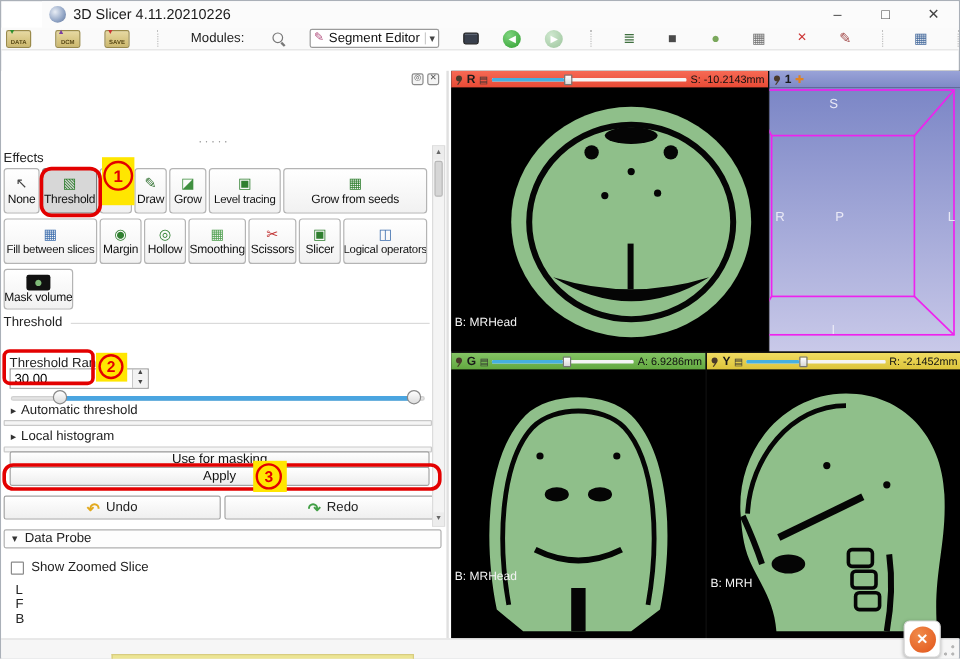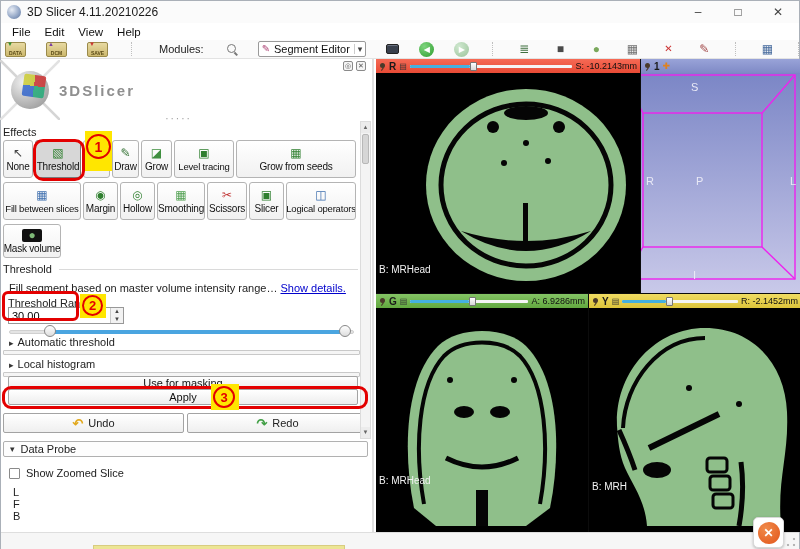--- a/index.html
+++ b/index.html
@@ -2,21 +2,21 @@
 <html><head>
 <meta charset="utf-8">
 <title>3D Slicer</title>
 <style>
   * { margin:0; padding:0; box-sizing:border-box; }
   html,body { width:800px; height:549px; overflow:hidden; }
   body { font-family:"Liberation Sans", sans-serif; font-size:11px; color:#222; background:#fff; position:relative; }
   .window { position:absolute; inset:0; border:1px solid #aab0b8; background:#fff; }
 
   
-  .titlebar { height:22px; display:flex; align-items:center; padding:0 6px; background:#fbfbfb; }
+  .titlebar { height:22px; display:flex; align-items:center; padding:0 6px; background:#fbfbfb;margin-left:34px; }
   .app-icon { width:14px; height:14px; border-radius:50%; background:radial-gradient(circle at 35% 35%, #e8edf5, #8fa3c4 60%, #5a6f94); margin-right:6px; flex:none; }
   .title-text { font-size:12px; color:#1a1a1a; }
   .win-controls { margin-left:auto; display:flex; gap:26px; padding-right:8px; }
   .win-btn { font-size:12px; color:#444; width:14px; text-align:center; cursor:default; }
 
   
   .menubar { height:17px; display:flex; align-items:center; background:#fff; padding-left:4px; }
   .menu-item { padding:0 7px; font-size:11.5px; color:#111; }
 
   
@@ -164,26 +164,20 @@
   <div class="titlebar">
     <span class="app-icon"></span>
     <span class="title-text">3D Slicer 4.11.20210226</span>
     <span class="win-controls">
       <span class="win-btn" style="color: rgb(68, 68, 68);">–</span>
       <span class="win-btn" style="color: rgb(68, 68, 68);">□</span>
       <span class="win-btn" style="color: rgb(68, 68, 68);">✕</span>
     </span>
   </div>
 
-  <div class="menubar">
-    <span class="menu-item">File</span>
-    <span class="menu-item">Edit</span>
-    <span class="menu-item">View</span>
-    <span class="menu-item">Help</span>
-  </div>
 
   <div class="toolbar">
     <span class="file-btn">
       <span class="fb-arrow" style="color: rgb(47, 143, 47);">▼</span>
       <span class="fb-label">DATA</span>
     </span>
     <span class="file-btn">
       <span class="fb-arrow" style="color: rgb(122, 63, 160);">▲</span>
       <span class="fb-label">DCM</span>
     </span>
@@ -235,28 +229,20 @@
 
   <div class="main">
 
     <div class="left-panel">
 
       <div class="panel-topicons">
         <span class="pt-btn" style="color: rgb(85, 85, 85);">◎</span>
         <span class="pt-btn" style="color: rgb(85, 85, 85);">✕</span>
       </div>
 
-      <div class="logo-row">
-        <span class="logo-mark">
-          <span class="lm-spike"></span>
-            <span class="lm-outer"></span>
-            <span class="lm-cut"></span>
-        </span>
-        <span class="logo-text">3DSlicer</span>
-      </div>
 
       <div class="dots-handle" style="color: rgb(153, 153, 153);">·····</div>
       <div class="fx-label">Effects</div>
 
       <div class="fx-row fx-row1">
         <div class="fx-btn" style="width:30px">
           <span class="fx-ico" style="color: rgb(68, 68, 68);">↖</span>
           <span class="fx-lbl">None</span>
         </div>
         <div class="fx-btn sel" style="width:46px">
@@ -319,24 +305,20 @@
       <div class="fx-row fx-row3">
         <div class="fx-btn" style="width:58px">
           <span class="fx-ico" style="padding: 0px 6px; border-radius: 2px; color: rgb(127, 186, 120); background: rgb(17, 17, 17);">●</span>
           <span class="fx-lbl">Mask volume</span>
         </div>
       </div>
 
       <div class="sec-label">Threshold</div>
       <div class="sec-line"></div>
 
-      <div class="desc-row">
-        <span>Fill segment based on master volume intensity range…</span>
-        <span class="link">Show details.</span>
-      </div>
 
       <div class="range-label">Threshold Range:</div>
 
       <div class="spinbox spin-left">
         <input class="spin-val" value="30.00" style="">
         <span class="spin-arrows">
           <span style="color: rgb(68, 68, 68);">▲</span>
           <span style="color: rgb(68, 68, 68);">▼</span>
         </span>
       </div>

